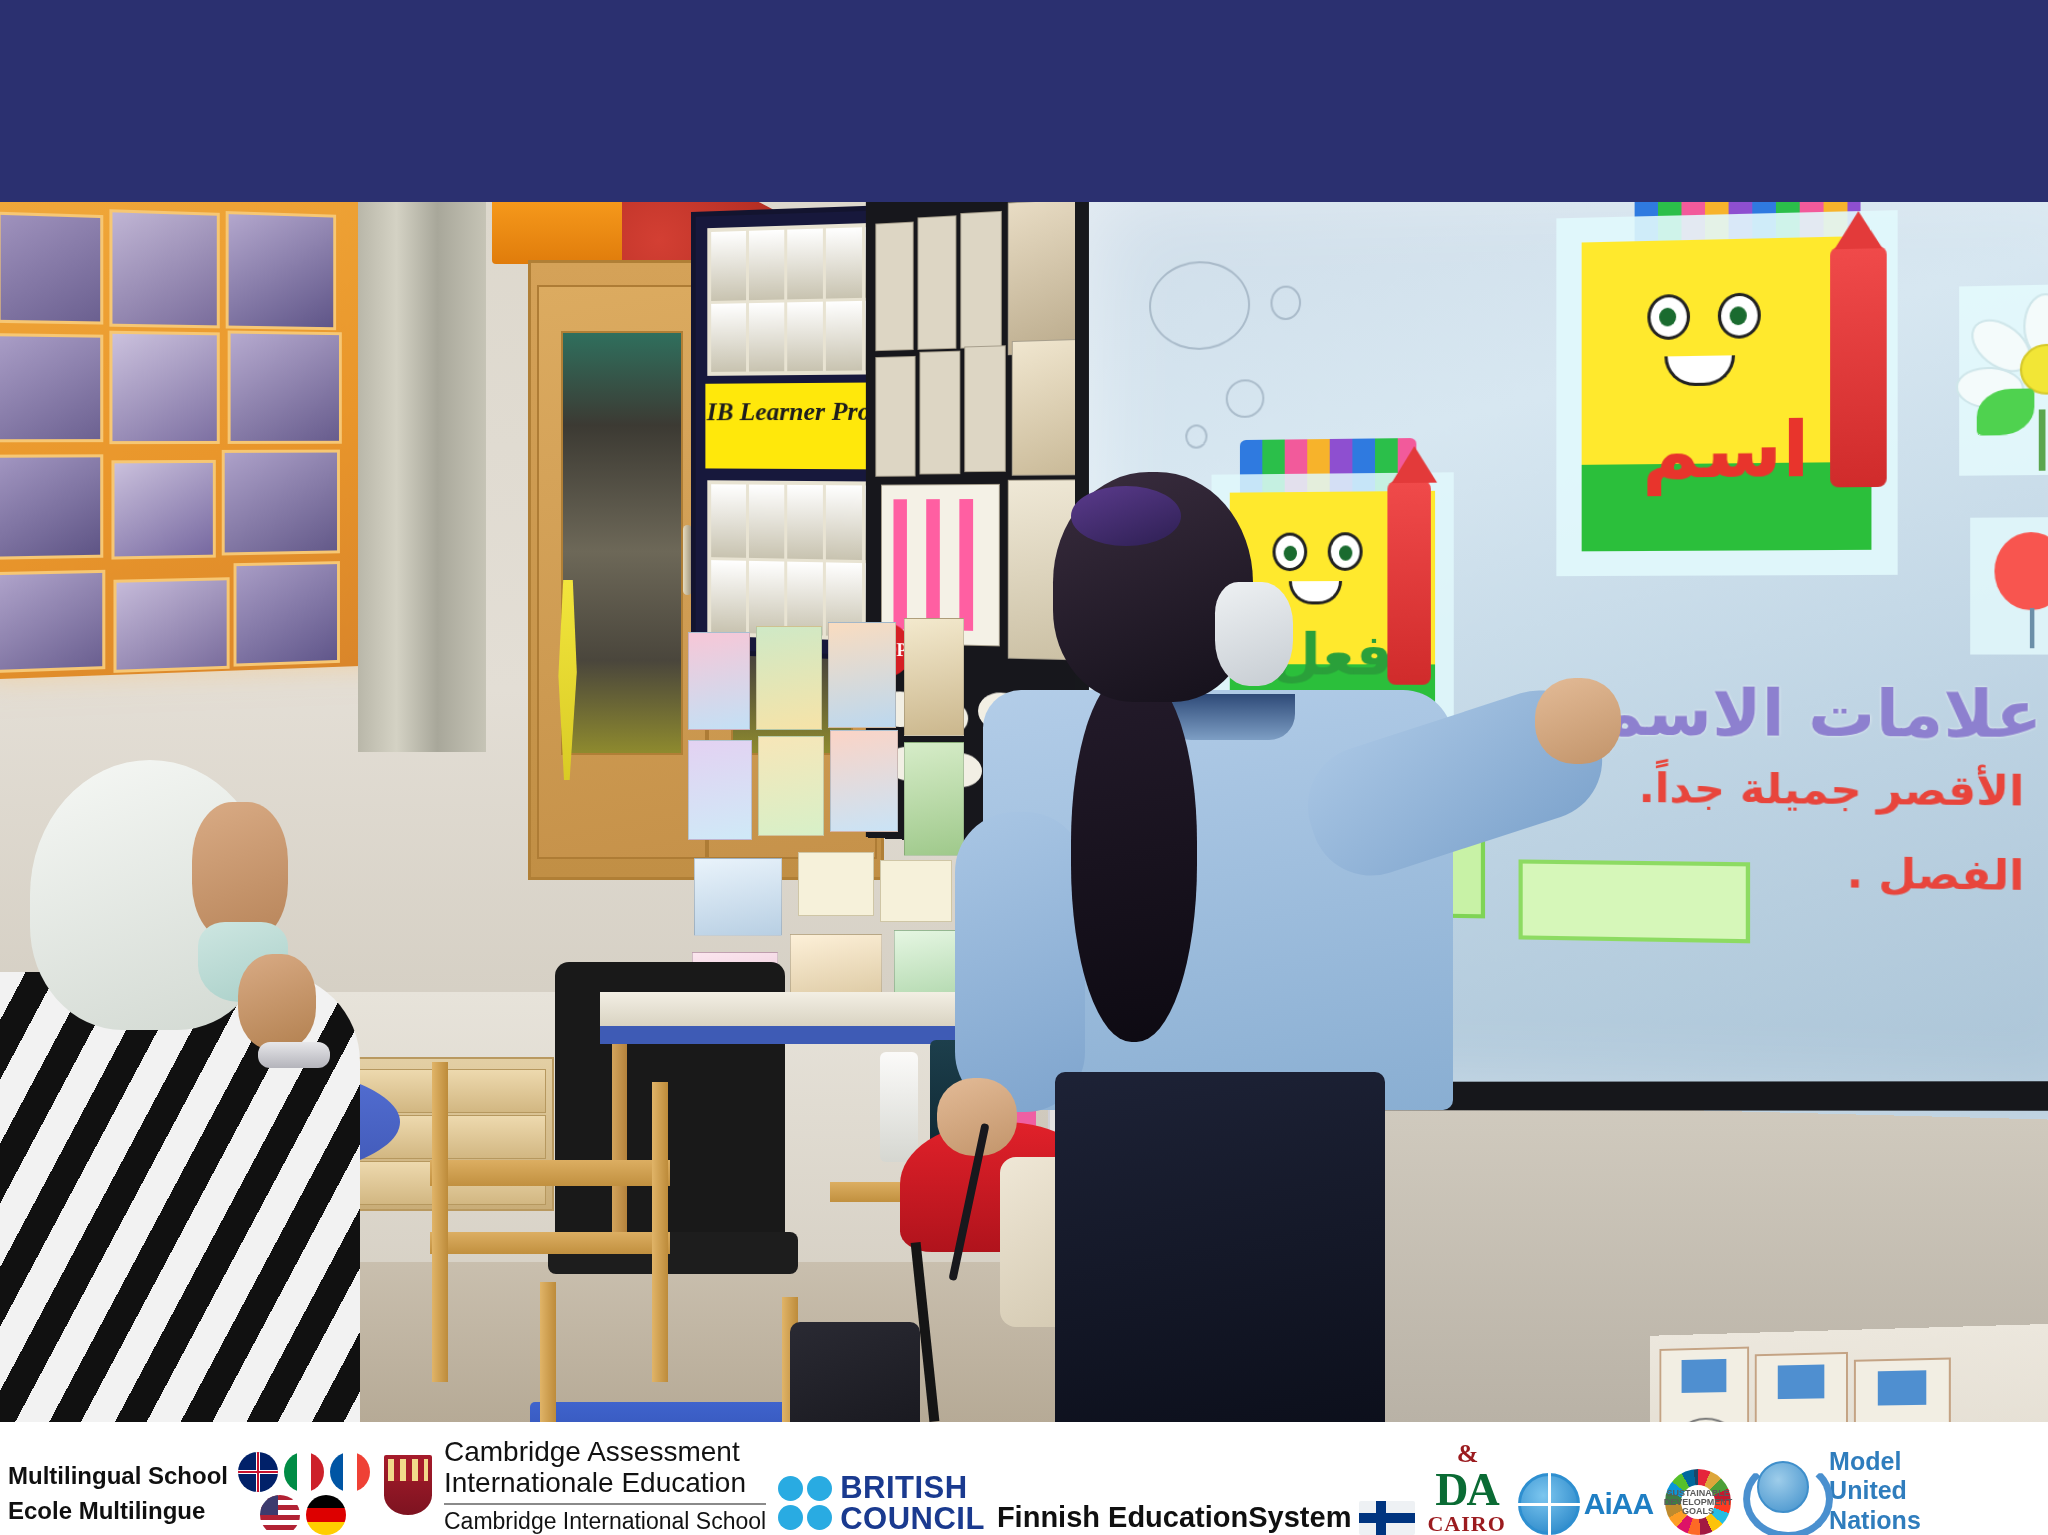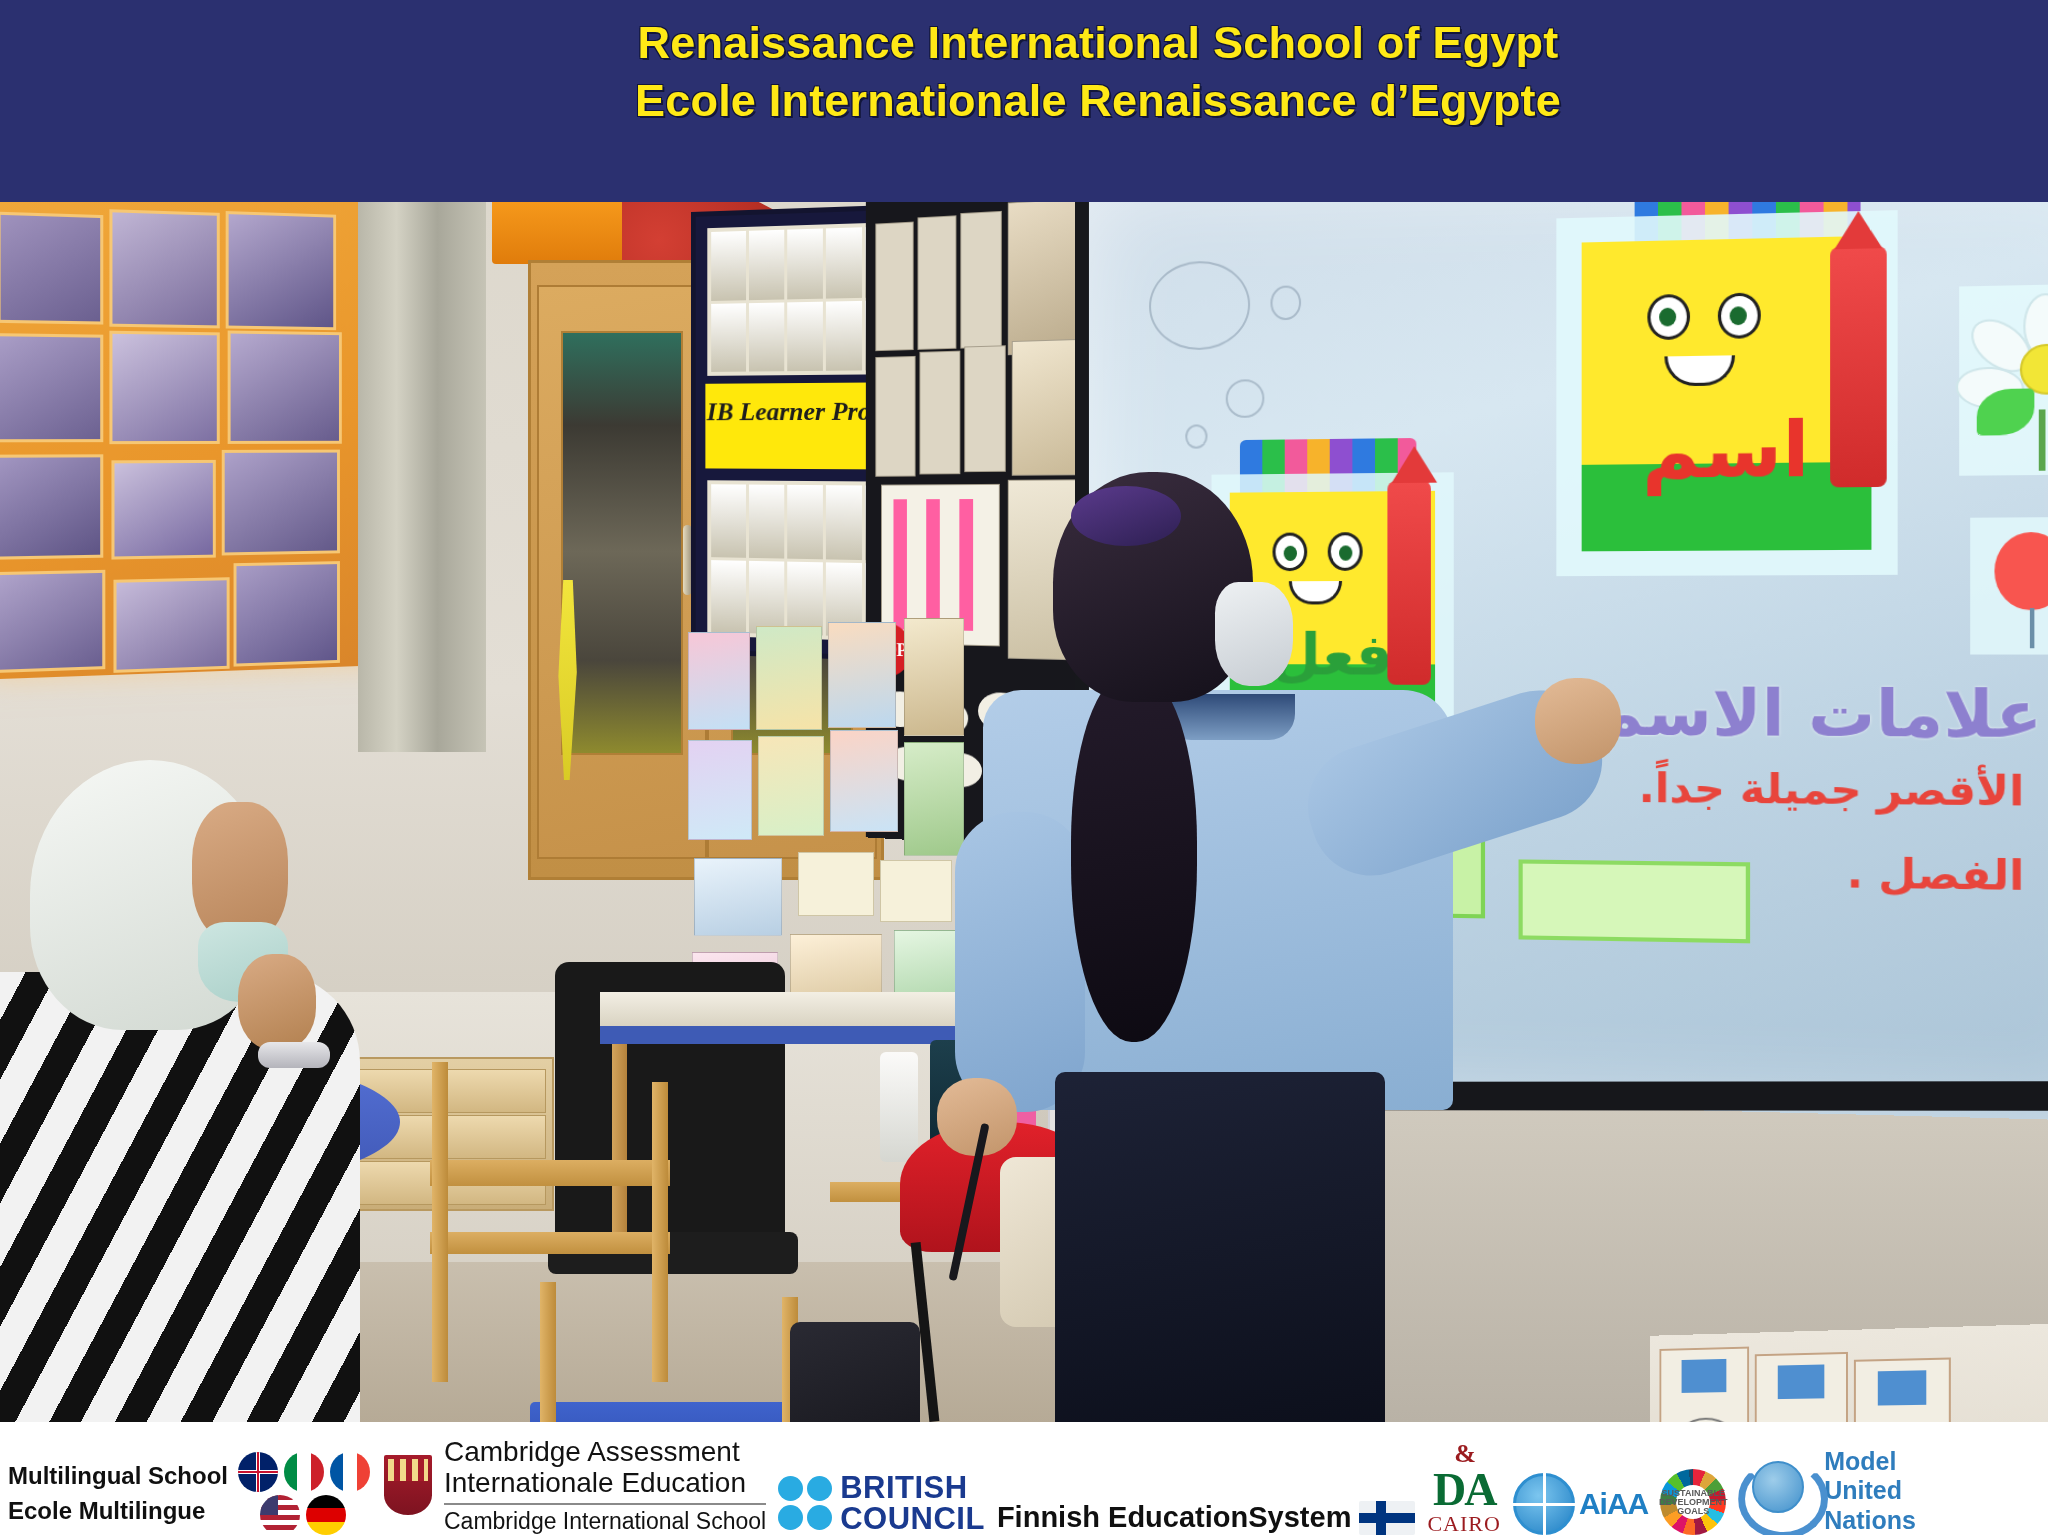--- a/index.html
+++ b/index.html
@@ -304,21 +304,21 @@
   .fin{display:flex;flex-direction:row;line-height:1.15;}
   .fin .r{display:flex;align-items:center;gap:8px;}
   .fin span{font-size:29px;font-weight:bold;color:#101010;white-space:nowrap;}
   .fl-fi{width:56px;height:34px;background:#eef1f4;position:relative;border-radius:2px;}
   .fl-fi::before{content:"";position:absolute;left:17px;top:0;width:10px;height:100%;background:#003580;}
   .fl-fi::after{content:"";position:absolute;left:0;top:12px;width:100%;height:10px;background:#003580;}
 
   .dai{display:flex;flex-direction:column;align-items:center;line-height:1;}
   .dai .amp{font-family:"Liberation Serif",serif;font-size:26px;color:#9b1b1f;font-weight:bold;letter-spacing:-2px;}
   .dai .da{font-family:"Liberation Serif",serif;font-size:46px;font-weight:bold;color:#0a6b34;letter-spacing:-2px;}
-  .dai .cairo{font-family:"Liberation Serif",serif;font-size:22px;font-weight:normal;color:#9b1b1f;letter-spacing:1px;}
+  .dai .cairo{font-family:"Liberation Serif",serif;font-size:22px;font-weight:bold;color:#9b1b1f;letter-spacing:1px;}
 
   .aiaa{display:flex;align-items:center;gap:4px;}
   .globe{width:56px;height:56px;border-radius:50%;position:relative;
     background:radial-gradient(circle at 40% 35%,#7cc6ef,#1f7fc4);border:3px solid #2e8fd0;}
   .globe::before{content:"";position:absolute;left:50%;top:-3px;bottom:-3px;width:3px;margin-left:-1px;background:#fff;}
   .globe::after{content:"";position:absolute;left:-3px;right:-3px;top:50%;height:3px;margin-top:-1px;background:#fff;}
   .aiaa-txt{font-size:30px;font-weight:bold;color:#1f7fc4;letter-spacing:-1px;font-family:"Liberation Sans",sans-serif;}
 
   .sdg{width:66px;height:66px;border-radius:50%;position:relative;
     background:conic-gradient(#e5243b 0 22deg,#dda63a 22deg 44deg,#4c9f38 44deg 66deg,#c5192d 66deg 88deg,
@@ -339,24 +339,20 @@
   .mun-txt span{font-size:25px;}
 </style>
 </head>
 <body>
 
 <div class="page">
 
   <div class="header">
 
 
-    <div class="header-titles">
-      <div class="h-line">Renaissance International School of Egypt</div>
-      <div class="h-line">Ecole Internationale Renaissance d’Egypte</div>
-    </div>
   </div>
 
   <div class="photo">
     <div class="wall"></div>
     <div class="wall-lower"></div>
     <div class="floor"></div>
 
     <div class="collage">
       <div class="cphoto cp1"></div>
         <div class="cphoto cp2"></div>

